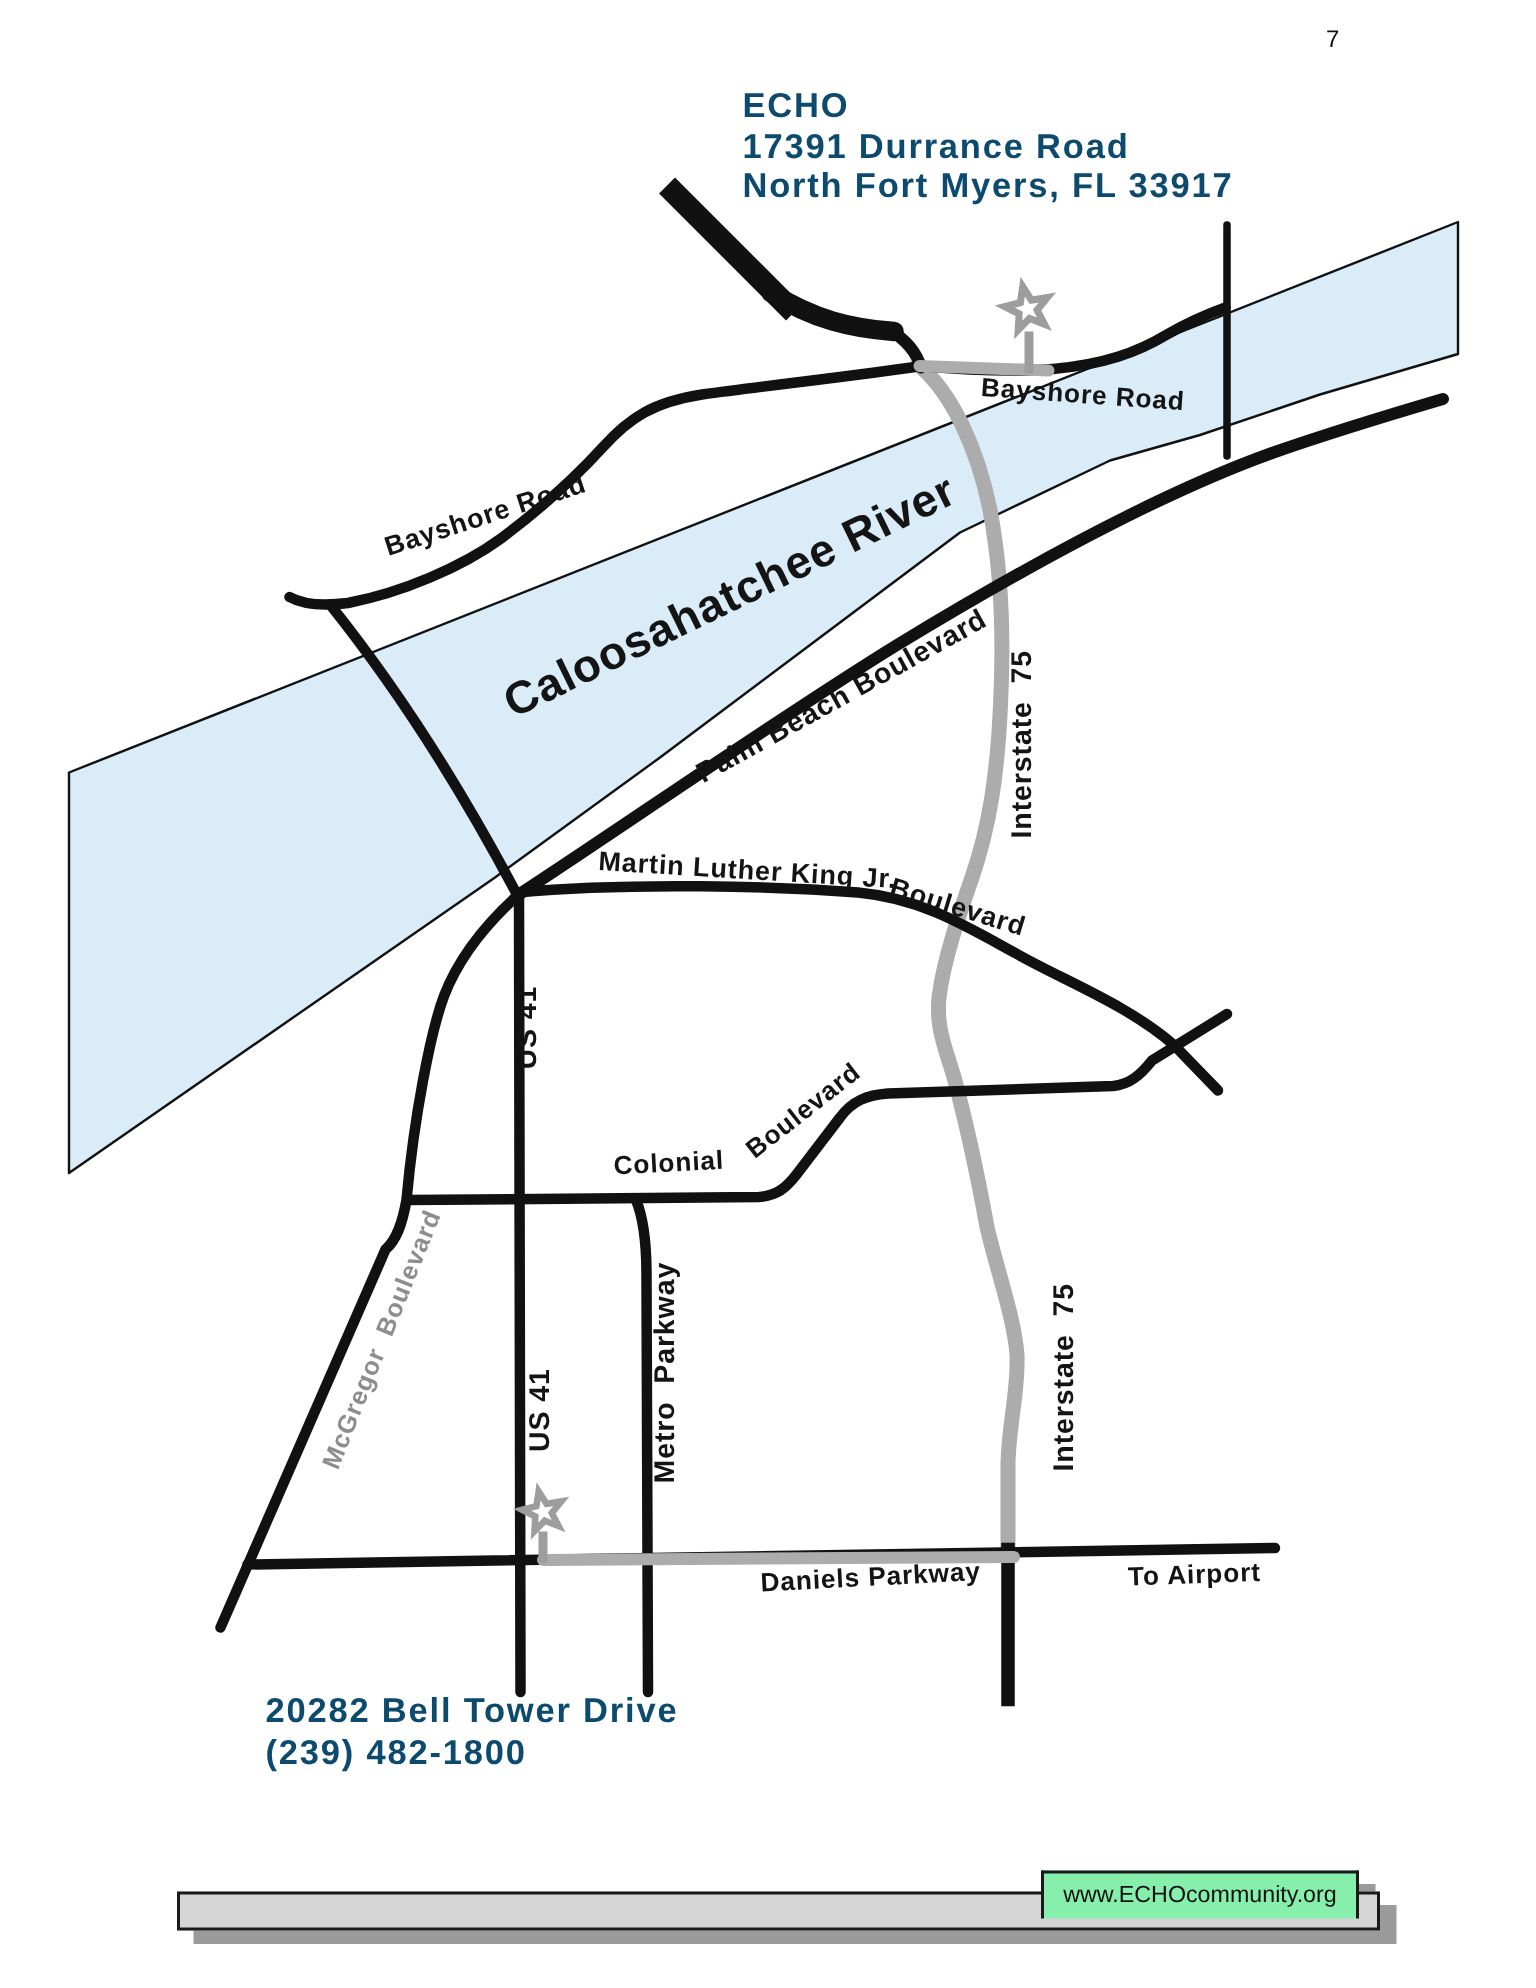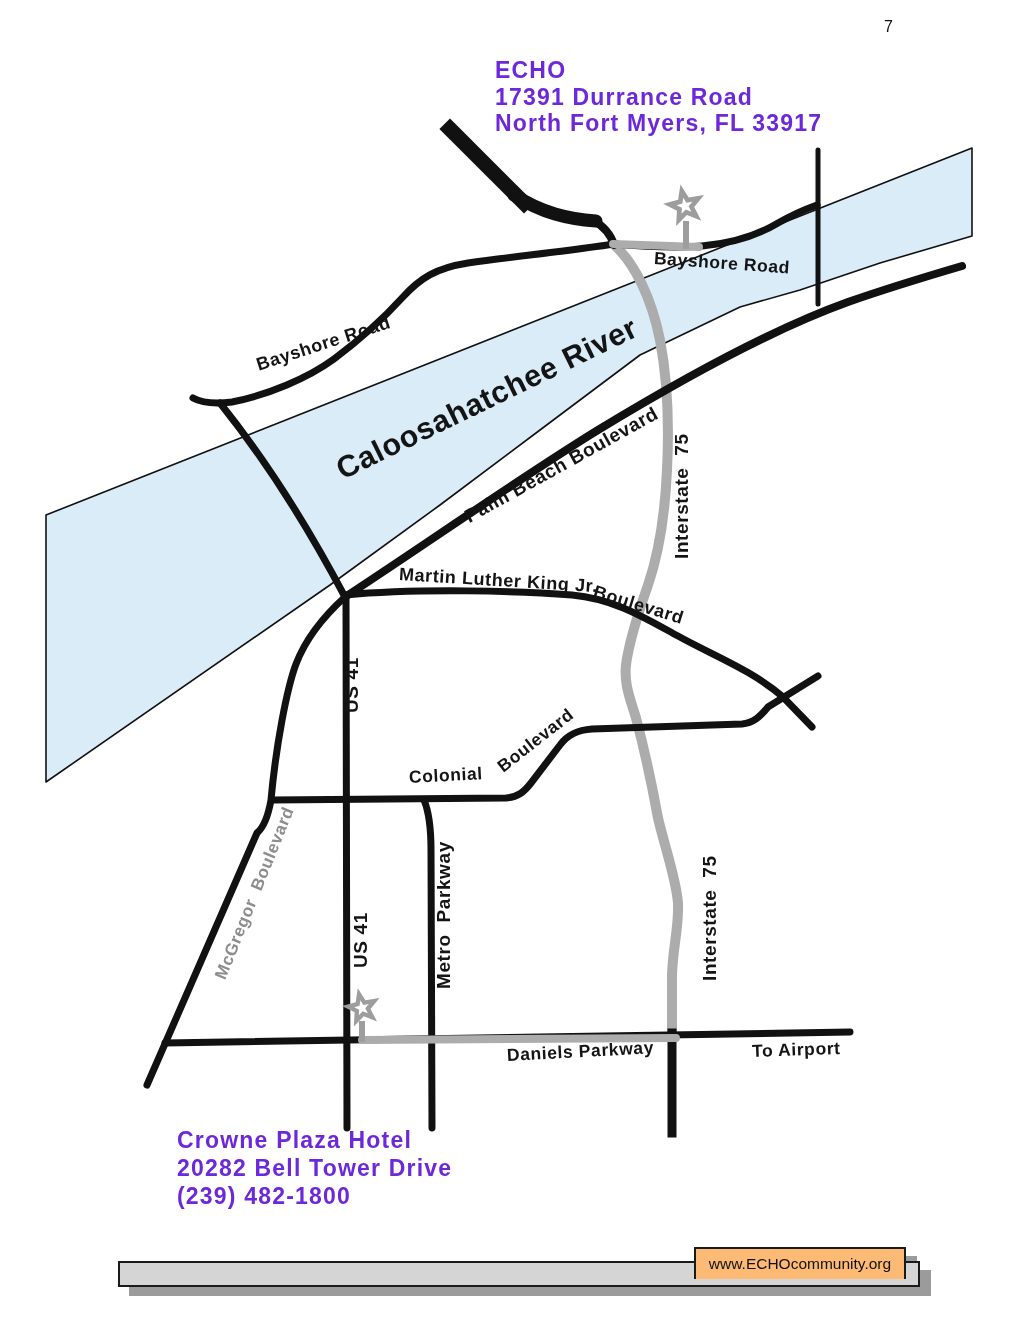--- a/index.html
+++ b/index.html
@@ -1,28 +1,28 @@
 <!DOCTYPE html>
 <html><head>
 <meta charset="utf-8">
 <style>
   html,body{margin:0;padding:0;background:#fff;}
   #page{position:relative;width:1024px;height:1325px;background:#ffffff;overflow:hidden;
         font-family:"Liberation Sans",sans-serif;color:#111;}
   #mapsvg{position:absolute;left:0;top:0;}
   .lbl{position:absolute;font-weight:600;color:#141414;white-space:pre;letter-spacing:.6px;
        transform-origin:0 50%;line-height:1;}
-  .txtblock{position:absolute;font-weight:600;letter-spacing:1.2px;color:#6d28d9;}
+  .txtblock{position:absolute;font-weight:600;letter-spacing:1.2px;color:#0c4a6e;}
   .txtblock div{white-space:pre;}
   #page-number{position:absolute;font-weight:400;}
   
   .bar-shadow{position:absolute;background:#9b9b9b;z-index:1;}
   #footer-bar{position:absolute;left:118px;top:1261px;width:798px;height:22px;background:#d5d5d5;
       border:2px solid #1a1a1a;box-shadow:11px 9px 0 #9b9b9b;z-index:2;}
-  #footer-tab{position:absolute;left:694px;top:1247px;width:208px;height:30px;background:#fdba74;
+  #footer-tab{position:absolute;left:694px;top:1247px;width:208px;height:30px;background:#86efac;
       border:2px solid #1a1a1a;border-bottom:none;z-index:3;display:flex;align-items:center;justify-content:center;}
   #footer-tab span{font-size:15.5px;font-weight:400;color:#111;}
 </style>
 </head>
 <body>
 
 <div id="page">
 
   <svg id="mapsvg" width="1024" height="1325" viewBox="0 0 1024 1325">
 
@@ -84,21 +84,20 @@
   <div class="lbl" style="left:342px;top:713px;font-size:19px;transform-origin:0 0;transform:rotate(-90deg);">US 41</div>
   <div class="lbl" style="left:351px;top:968px;font-size:19px;transform-origin:0 0;transform:rotate(-90deg);">US 41</div>
   <div class="lbl" style="left:434px;top:989px;font-size:19px;transform-origin:0 0;transform:rotate(-90deg);">Metro  Parkway</div>
   <div class="lbl" style="left:220px;top:970px;font-size:17px;color:#8d8d8d;transform:rotate(-68deg);">McGregor  Boulevard</div>
   <div class="lbl" style="left:409px;top:769px;font-size:17.5px;transform:rotate(-3deg);">Colonial</div>
   <div class="lbl" style="left:500px;top:760px;font-size:17.5px;transform:rotate(-38deg);">Boulevard</div>
   <div class="lbl" style="left:507px;top:1047px;font-size:17.5px;transform:rotate(-3deg);">Daniels Parkway</div>
   <div class="lbl" style="left:752px;top:1043px;font-size:17.5px;transform:rotate(-2deg);">To Airport</div>
 
   <div class="txtblock" style="left:177px;top:1126px;font-size:23px;line-height:28px;">
-    <div>Crowne Plaza Hotel</div>
     <div>20282 Bell Tower Drive</div>
     <div>(239) 482-1800</div>
   </div>
 
   <div class="bar-shadow" style="left:705px;top:1256px;width:212px;height:28px;"></div>
   <div id="footer-bar"></div>
   <div id="footer-tab">
     <span>www.ECHOcommunity.org</span>
   </div>
 

